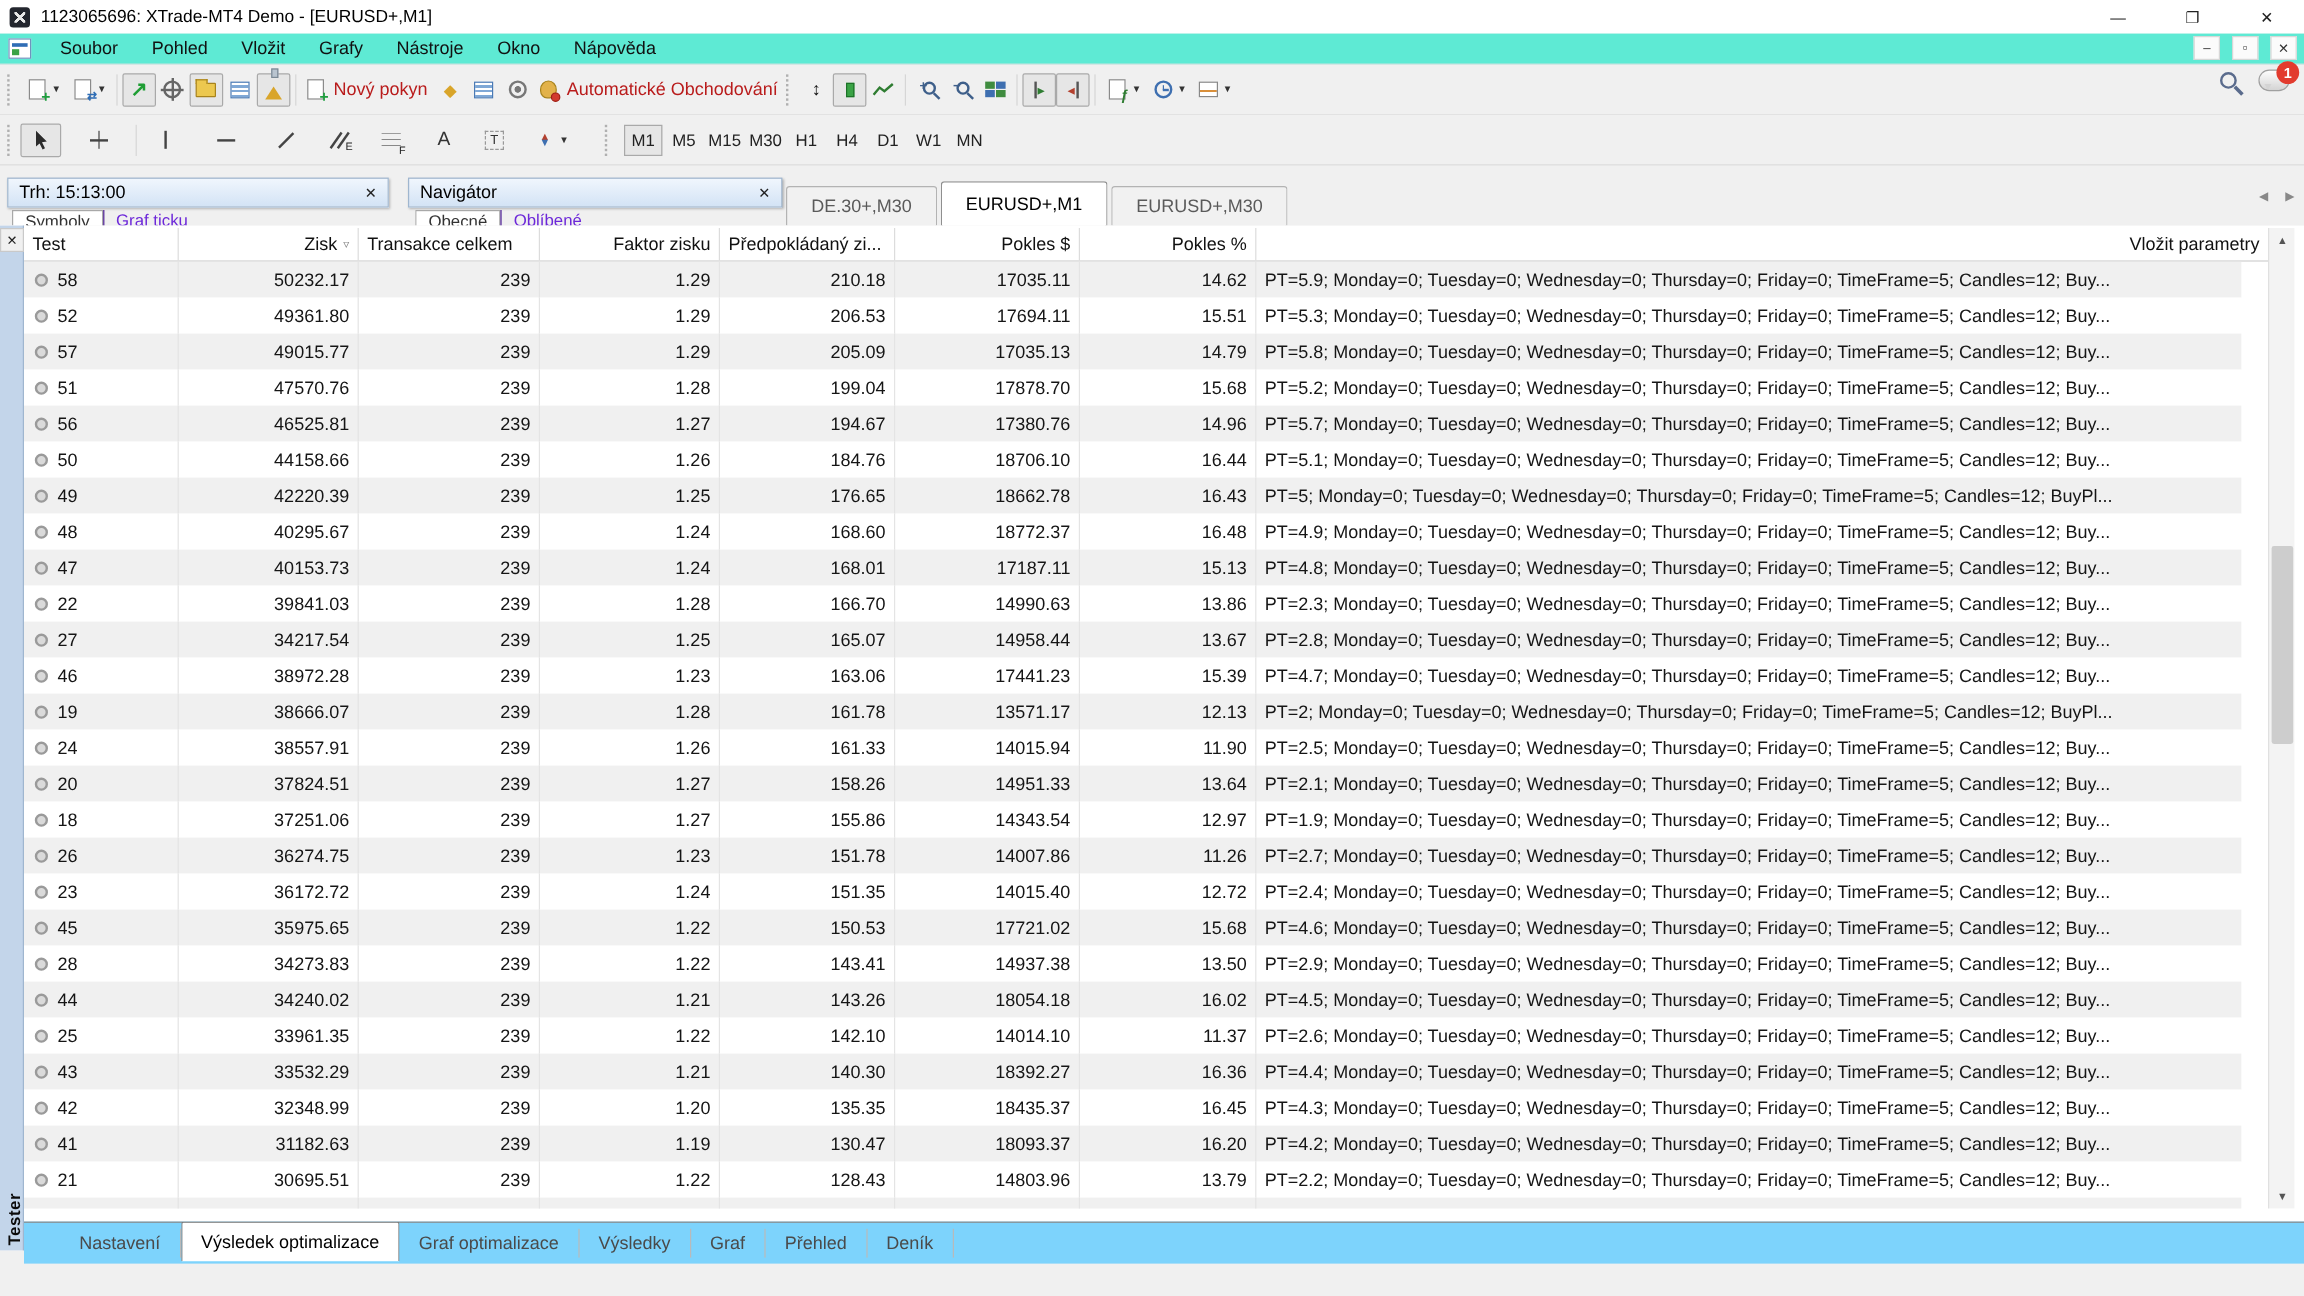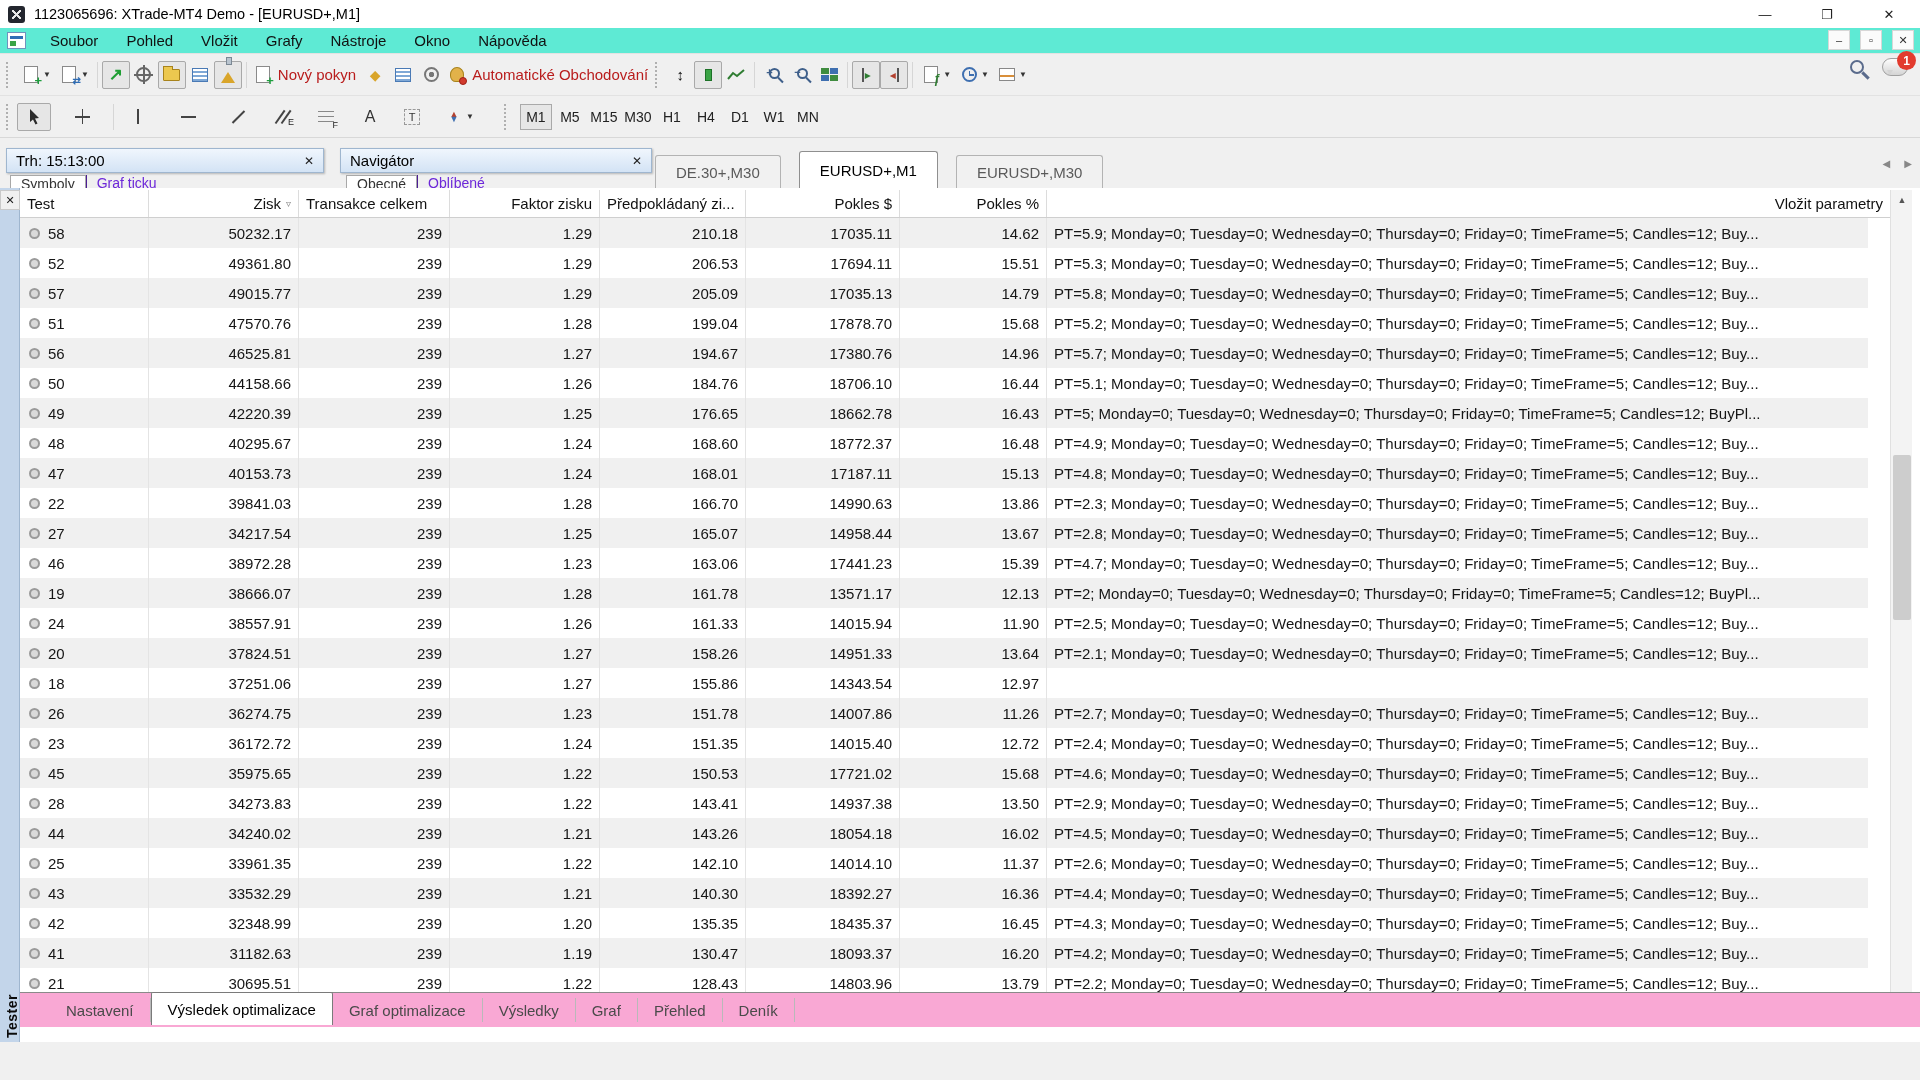--- a/index.html
+++ b/index.html
@@ -101,21 +101,21 @@
   .tf.pressed{background:#e6e6e6;border-color:#a9a9a9}
 
   
   #band{position:absolute;left:0;top:138px;width:1920px;height:50px;background:#f0f0f0}
   .ptitle{position:absolute;top:10px;height:25px;background:linear-gradient(#f0f6fd,#d3e3f5);border:1px solid #9fb6cf;display:flex;align-items:center;padding:0 9px;font-size:15px;color:#000;box-shadow:1px 1px 2px rgba(0,0,0,.25)}
   .ptitle .x{margin-left:auto;font-size:12px;color:#222;padding-left:10px}
   .subtabs{position:absolute;top:37px;height:13px;overflow:hidden;display:flex;align-items:flex-start;gap:0;font-size:14px;color:#333}
   .subtab{padding:0 10px;border:1px solid #a8a8a8;background:#fff;height:22px;display:flex;align-items:flex-start}
   .subtab.dim{border:none;background:transparent;color:#6d28d9;border-left:1px solid #4c1d95}
   #charttabs{position:absolute;left:655px;top:12px;height:38px;display:flex;align-items:flex-end}
-  .ctab{height:33px;padding:0 20px;display:flex;align-items:center;background:#f1f1f1;border:1px solid #b3b3b3;border-bottom:none;border-radius:3px 3px 0 0;color:#5a5a5a;margin-right:18px;font-size:15px}
+  .ctab{height:33px;padding:0 20px;display:flex;align-items:center;background:#f1f1f1;border:1px solid #b3b3b3;border-bottom:none;border-radius:3px 3px 0 0;color:#5a5a5a;margin-right:3px;font-size:15px}
   .ctab.active{background:#fff;color:#000;height:37px;border-color:#8f8f8f;position:relative;z-index:3}
   #tabnav{position:absolute;right:8px;top:20px;display:flex;gap:14px;color:#888;font-size:10px}
 
   
   #tester{position:absolute;left:0;top:188px;width:1920px;height:854px;background:#fff}
   #lstrip{position:absolute;left:0;top:0;width:20px;height:854px;background:#c3d5ea;border-right:1px solid #9fb6cf}
   #lstrip .x{position:absolute;left:0;top:2px;width:20px;height:20px;background:#f0f0f0;display:flex;align-items:center;justify-content:center;font-size:11px;color:#222;border:1px solid #c9c9c9}
   #sidelabel{position:absolute;left:0;bottom:4px;width:20px;writing-mode:vertical-lr;transform:rotate(180deg);font-weight:bold;font-size:14px;color:#0a0a0a;text-align:left;letter-spacing:.5px}
   #thead{position:absolute;left:20px;top:2px;width:1870px;height:28px;background:#fff;border-bottom:1px solid #cfcfcf;display:flex;font-size:15px;color:#111}
   .hcell{display:flex;align-items:center;border-right:1px solid #dcdcdc;padding:0 7px;height:100%}
@@ -127,21 +127,21 @@
   .cell{display:flex;align-items:center;padding:0 7px;border-right:1px solid #e4e4e4;font-size:15px;color:#151515;white-space:nowrap;overflow:hidden}
   .cell.num{justify-content:flex-end}
   .c0{width:129px}.c1{width:150px}.c2{width:151px}.c3{width:150px}.c4{width:146px}.c5{width:154px}.c6{width:147px}
   .c7{flex:1;border-right:none}
   .oicon{width:11px;height:11px;border:2.5px solid #9a9a9a;border-radius:50%;background:#dadada;margin:0 8px 0 2px;flex:0 0 auto}
   
   #vscroll{position:absolute;left:1890px;top:2px;width:22px;height:817px;background:#f3f3f3;border-left:1px solid #e0e0e0}
   .sarrow{position:absolute;left:0;width:22px;height:20px;display:flex;align-items:center;justify-content:center;font-size:9px;color:#555}
   #sthumb{position:absolute;left:2px;top:265px;width:18px;height:165px;background:#cdcdcd;border-radius:2px}
   
-  #btabs{position:absolute;left:20px;top:804px;width:1900px;height:35px;background:#f9a8d4;border-top:1px solid #8a8a8a;display:flex;align-items:center;padding-left:30px}
+  #btabs{position:absolute;left:20px;top:830px;width:1900px;height:35px;background:#7dd3fc;border-top:1px solid #8a8a8a;display:flex;align-items:center;padding-left:30px}
   .btab{padding:0 16px;font-size:15px;color:#4a4a4a;height:24px;display:flex;align-items:center;border-right:1px solid #b9b9b9}
   .btab.active{background:#fff;border:1px solid #7a7a7a;border-radius:2px 2px 0 0;color:#000;height:33px;margin-top:-3px;border-bottom:none;position:relative;z-index:2}
 
   
   #statusbar{position:absolute;left:0;top:1042px;width:1920px;height:38px;background:#f0f0f0;border-top:1px solid #cdcdcd;font-size:15px;color:#000}
   #statusbar .txt{position:absolute;top:9px}
   .ssep{position:absolute;top:6px;width:1px;height:25px;background:#c3c3c3}
   #progress{position:absolute;left:75px;top:31px;width:515px;height:6px;background:#c6c6c6;border-radius:3px}
   #connmeter{position:absolute;left:1736px;top:10px;display:flex;align-items:flex-end;gap:1.5px;height:20px}
   #connmeter i{width:3.5px;display:block}
@@ -650,20 +650,21 @@
           <div class="cell c0">
             <span class="oicon"></span>
             <span>18</span>
           </div>
           <div class="cell c1 num">37251.06</div>
           <div class="cell c2 num">239</div>
           <div class="cell c3 num">1.27</div>
           <div class="cell c4 num">155.86</div>
           <div class="cell c5 num">14343.54</div>
           <div class="cell c6 num">12.97</div>
+          <div class="cell c7">PT=1.9; Monday=0; Tuesday=0; Wednesday=0; Thursday=0; Friday=0; TimeFrame=5; Candles=12; Buy...</div>
         </div>
         <div class="trow g">
           <div class="cell c0">
             <span class="oicon"></span>
             <span>26</span>
           </div>
           <div class="cell c1 num">36274.75</div>
           <div class="cell c2 num">239</div>
           <div class="cell c3 num">1.23</div>
           <div class="cell c4 num">151.78</div>

